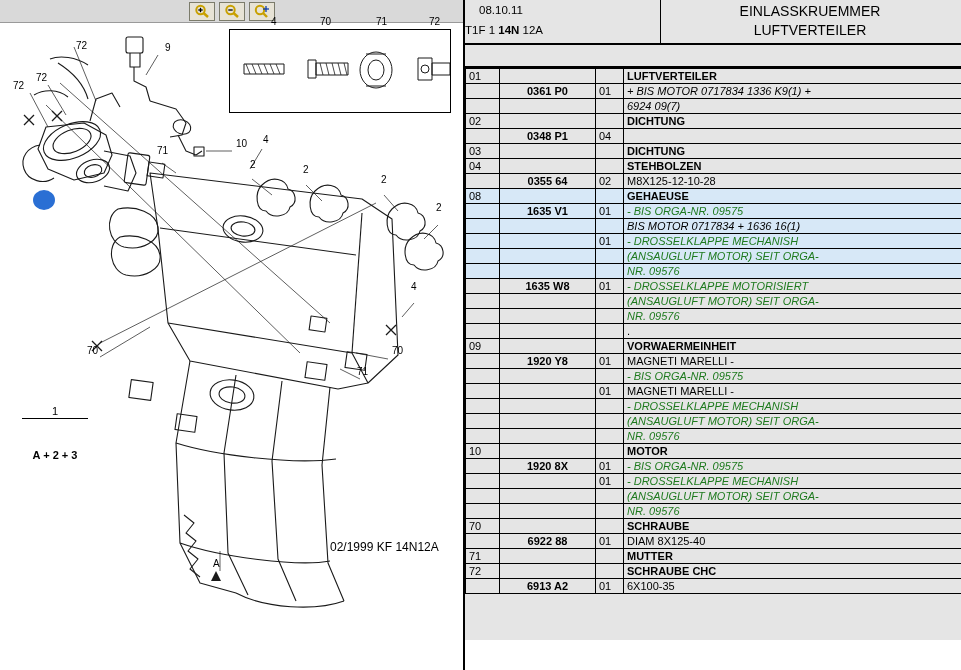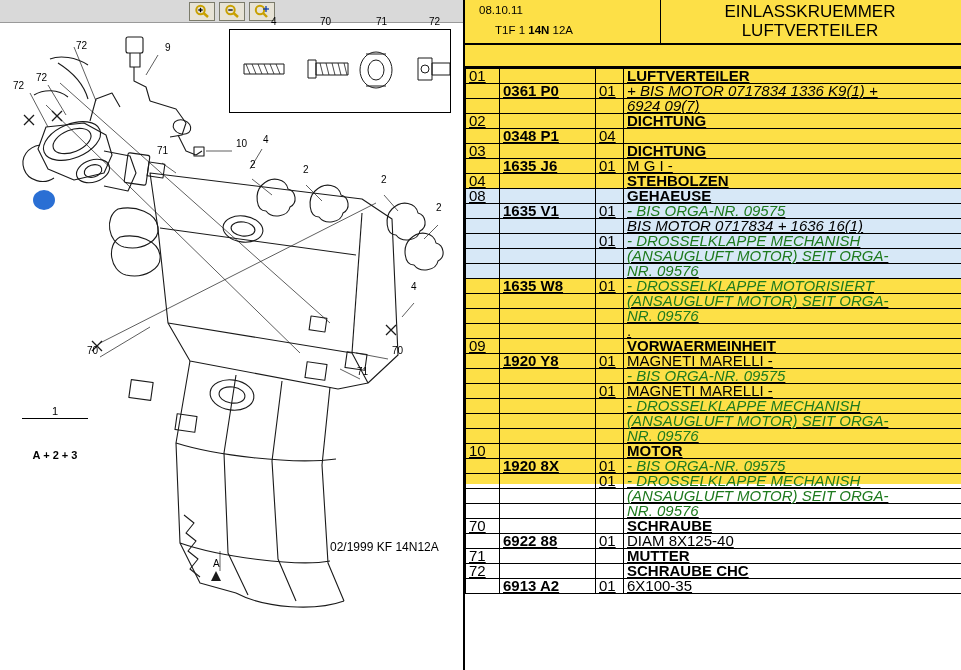--- a/index.html
+++ b/index.html
@@ -109,82 +109,81 @@
     border-radius: 50%;
     background: #2a6fd4;
   }
 
   
   #right-panel {
     position: absolute;
     left: 465px;
     top: 0;
     width: 496px;
-    height: 484px;
+    height: 640px;
     box-sizing: border-box;
-    background: #fde047;
-    text-decoration: underline;
+    background: #e5e5e5;
   }
   #header {
     position: relative;
     height: 45px;
     border-bottom: 2px solid #000;
     box-sizing: border-box;
   }
   #header .hdr-date {
     position: absolute;
     left: 14px;
     top: 4px;
     font-size: 11.5px;
   }
   #header .hdr-ref {
     position: absolute;
-    left: 30px;
+    left: 0;
     top: 24px;
     font-size: 11.5px;
   }
   #header .hdr-ref b { font-weight: bold; }
   #header .hdr-title {
     position: absolute;
     left: 200px;
     top: 2px;
     width: 290px;
     text-align: center;
-    font-size: 17px;
+    font-size: 14px;
     line-height: 19px;
   }
   #hdr-vline {
     position: absolute;
     left: 195px;
     top: 0;
     width: 0;
     height: 45px;
     border-left: 1px solid #000;
   }
   #gap {
     height: 23px;
     border-bottom: 2px solid #000;
     box-sizing: border-box;
   }
   table.parts {
     width: 496px;
     border-collapse: collapse;
     table-layout: fixed;
-    font-size: 15px;
+    font-size: 11px;
   }
   table.parts td {
     border: 1px solid #000;
     padding: 0 3px;
     vertical-align: top;
     height: 15px;
     line-height: 14px;
     box-sizing: border-box;
   }
   td.c-pos   { width: 34px; text-align: left; }
-  td.c-ref   { width: 96px; font-weight: bold; }
+  td.c-ref   { width: 96px; font-weight: bold; text-align: center; }
   td.c-qty   { width: 28px; text-align: left; }
   td.c-desc  { width: 338px; }
   .desc-title { font-weight: bold; }
   .note-green { color: #1e7a1e; font-style: italic; margin-top: 40px; }
   .note-plain { font-style: italic; }
   .row-hl td { background: #d7e8f7; }
 </style>
 </head>
 <body>
 
@@ -414,30 +413,30 @@
             <td class="c-qty">04</td>
             <td class="c-desc"><span></span></td>
           </tr>
           <tr>
             <td class="c-pos">03</td>
             <td class="c-ref"></td>
             <td class="c-qty"></td>
             <td class="c-desc"><span class="desc-title">DICHTUNG</span></td>
           </tr>
           <tr>
-            <td class="c-pos"></td>
-            <td class="c-ref">1635 J6</td>
-            <td class="c-qty">01</td>
-            <td class="c-desc"><span>M G I -</span></td>
-          </tr>
-          <tr>
             <td class="c-pos">04</td>
             <td class="c-ref"></td>
             <td class="c-qty"></td>
             <td class="c-desc"><span class="desc-title">STEHBOLZEN</span></td>
+          </tr>
+          <tr>
+            <td class="c-pos"></td>
+            <td class="c-ref">0355 64</td>
+            <td class="c-qty">02</td>
+            <td class="c-desc"><span>M8X125-12-10-28</span></td>
           </tr>
           <tr class="row-hl">
             <td class="c-pos">08</td>
             <td class="c-ref"></td>
             <td class="c-qty"></td>
             <td class="c-desc"><span class="desc-title">GEHAEUSE</span></td>
           </tr>
           <tr class="row-hl">
             <td class="c-pos"></td>
             <td class="c-ref">1635 V1</td>

